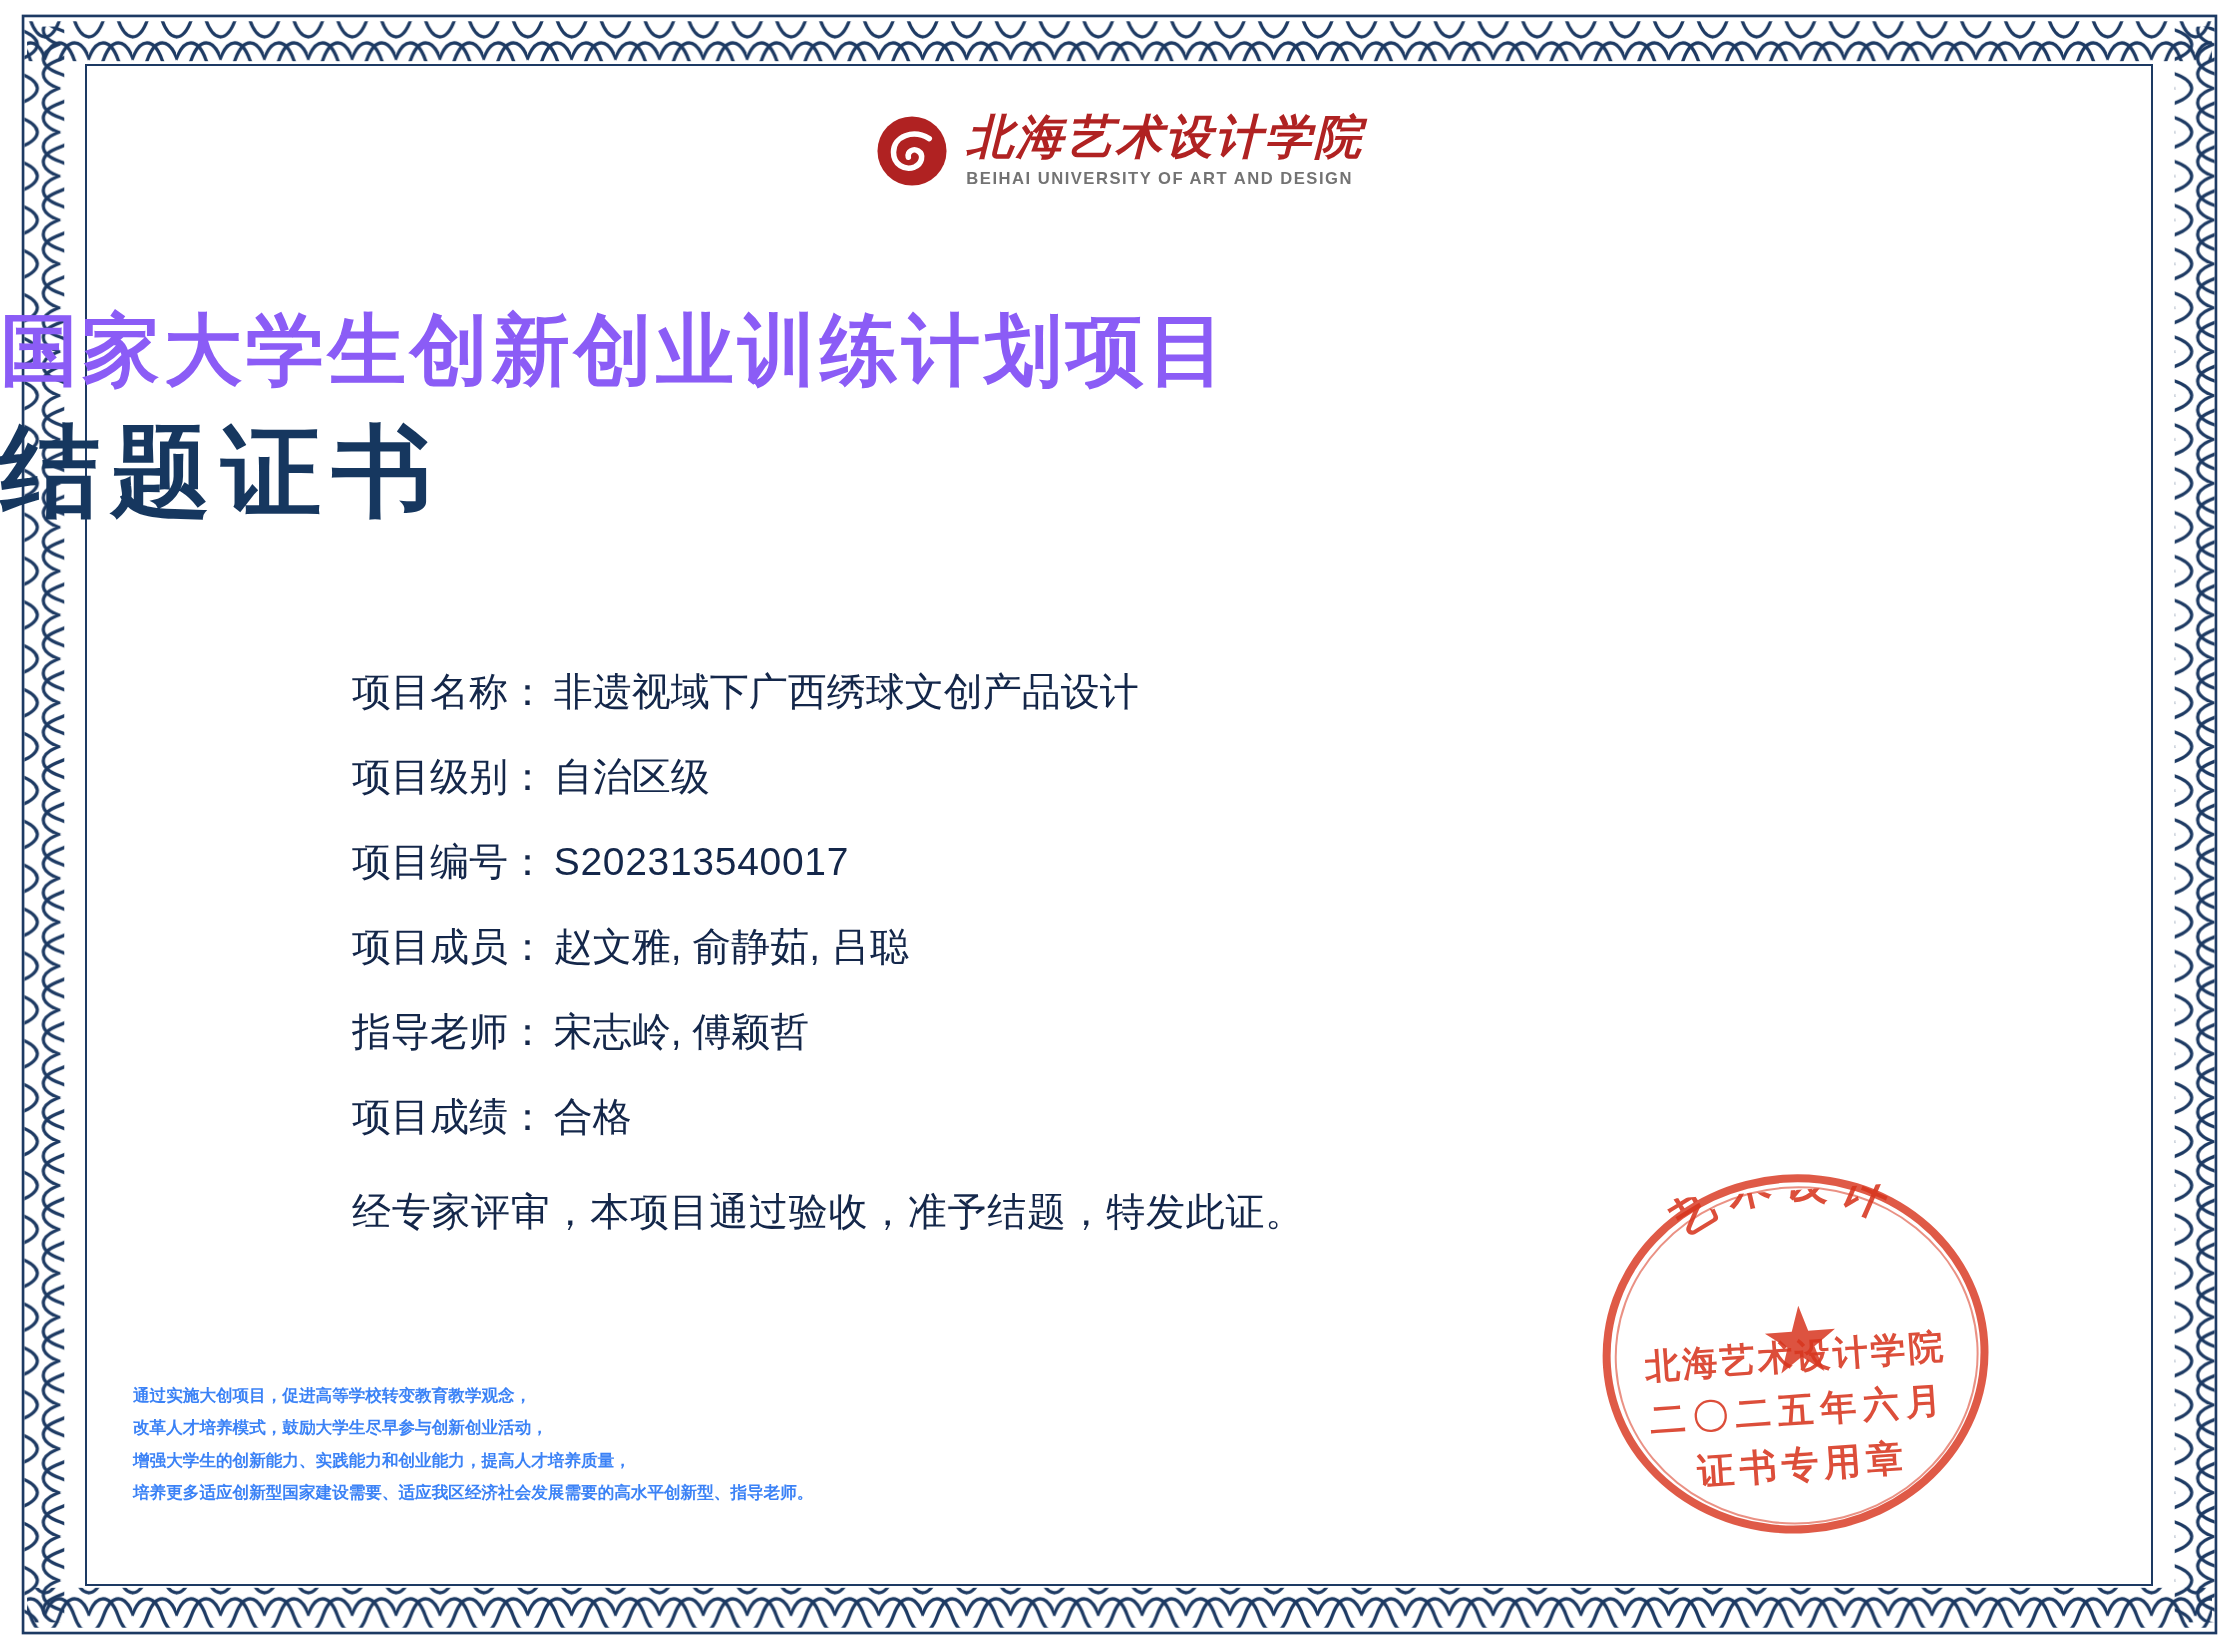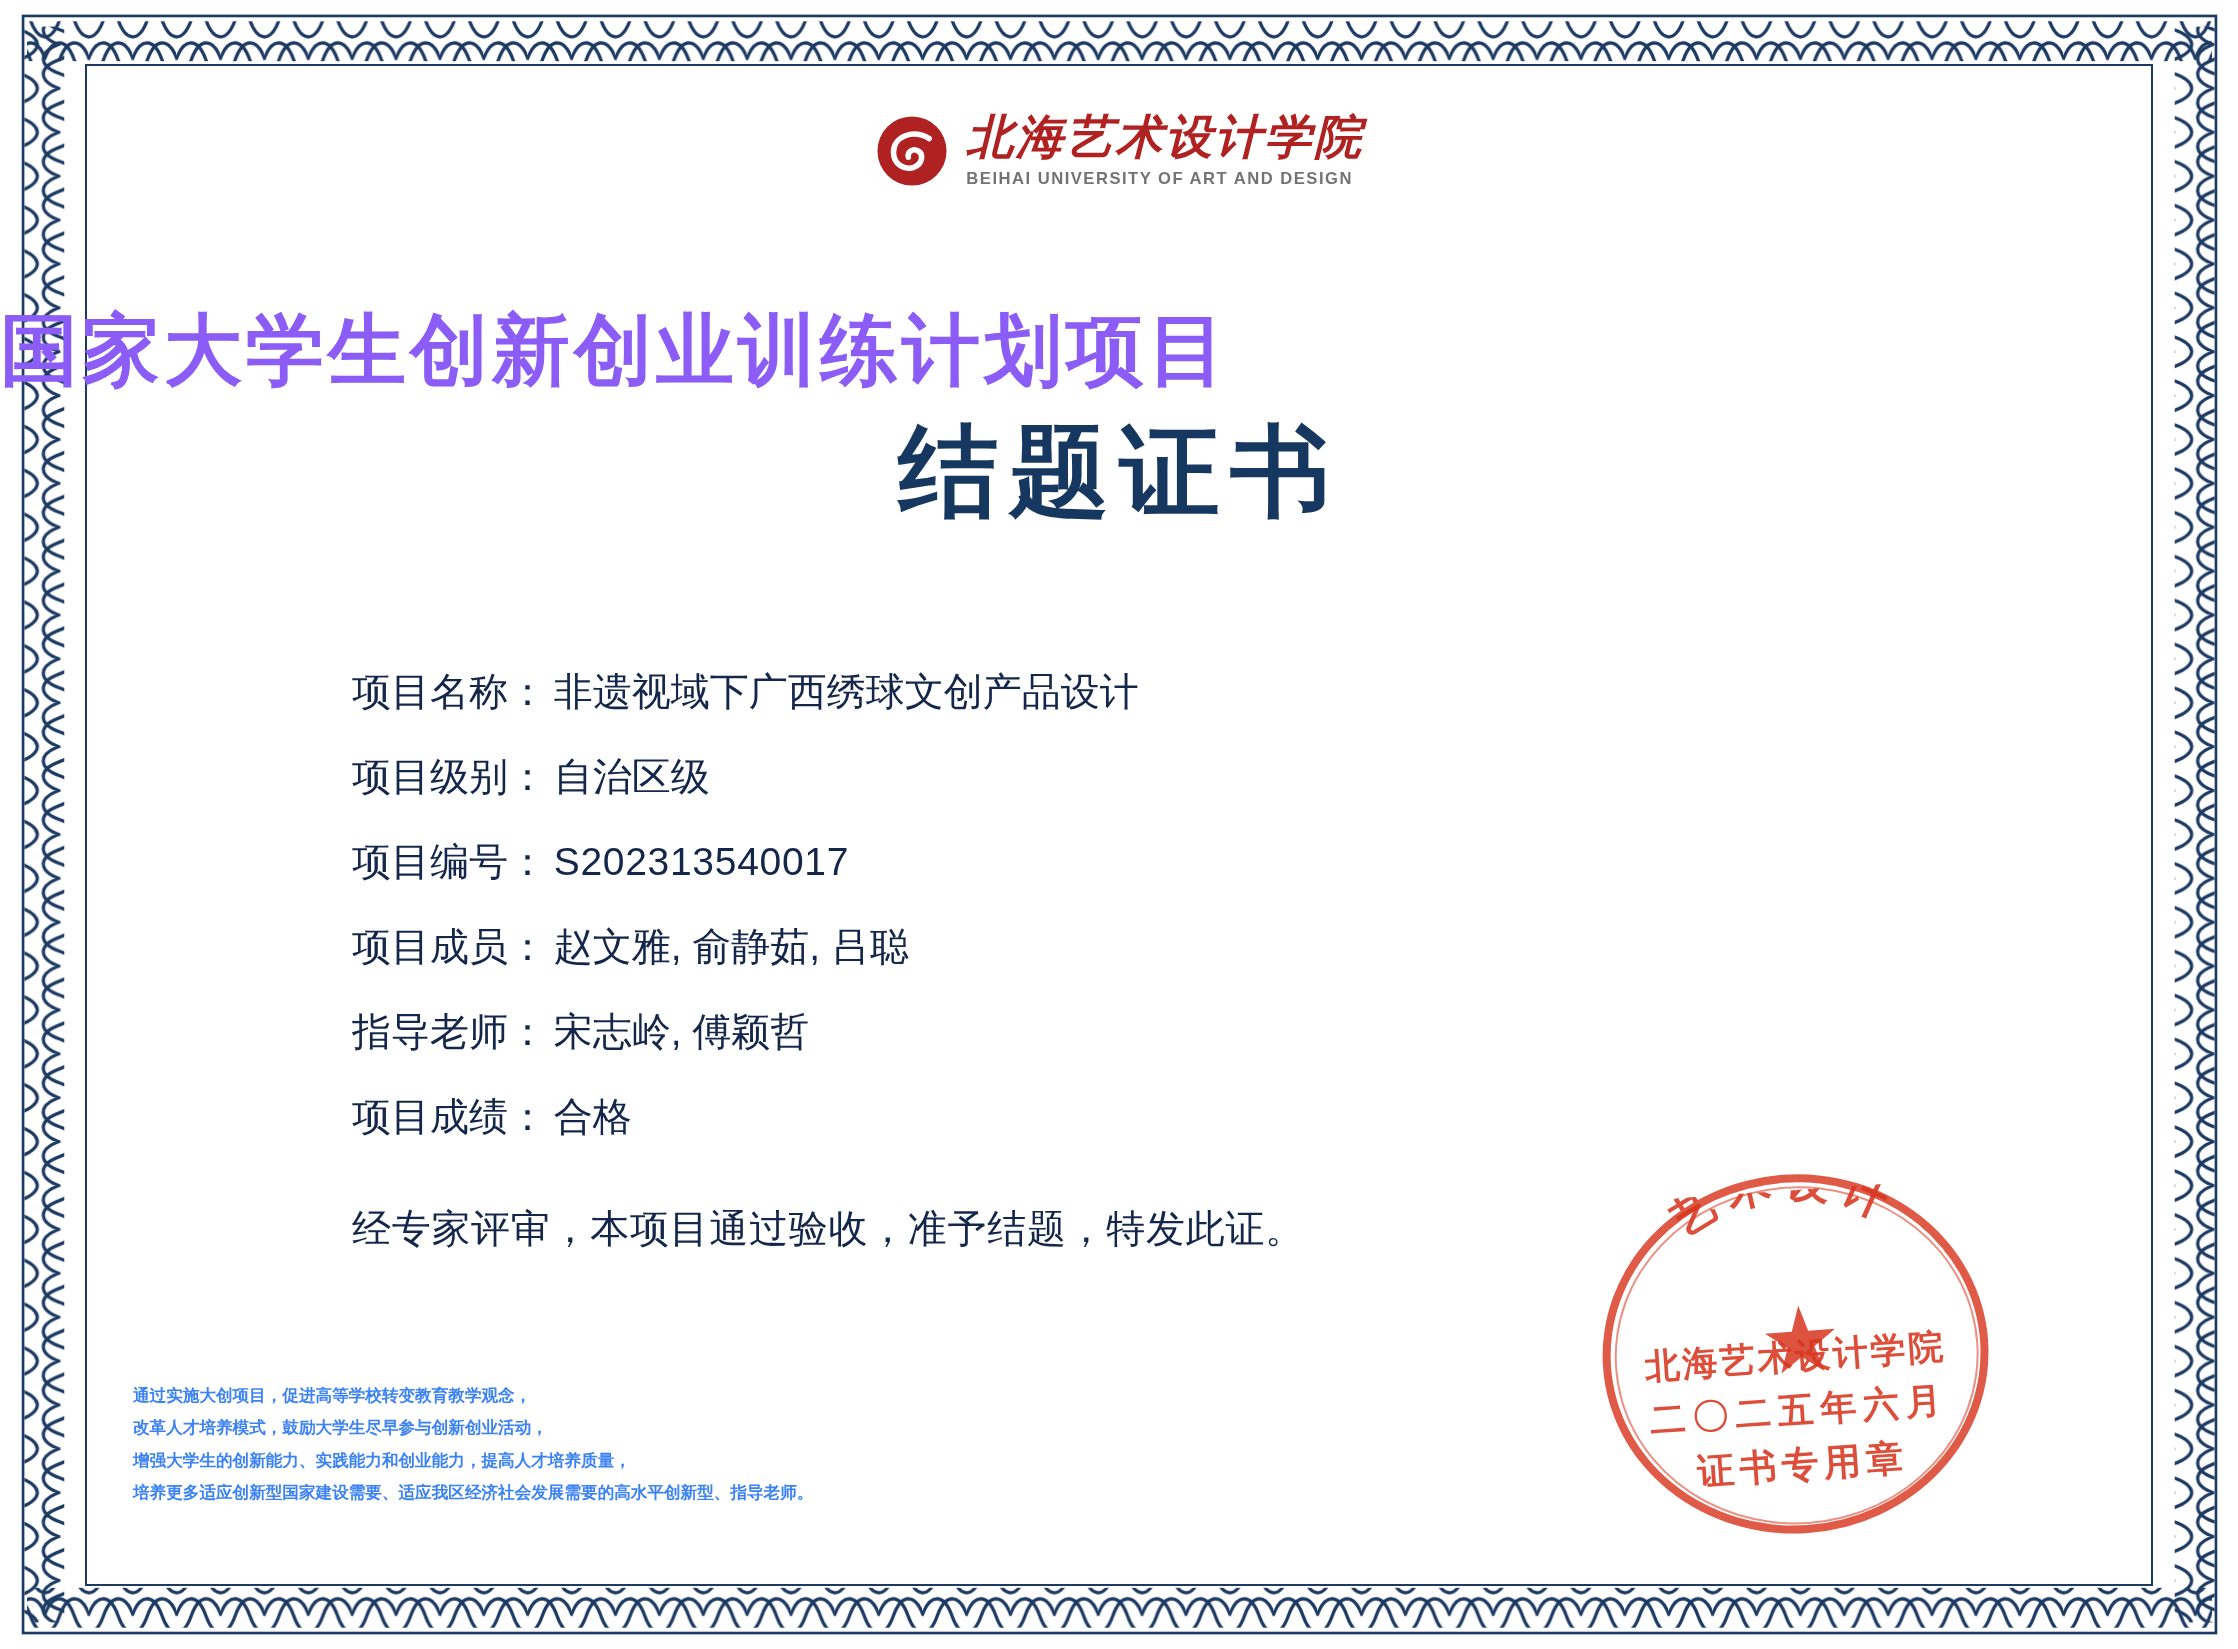--- a/index.html
+++ b/index.html
@@ -92,21 +92,21 @@
     font-weight: bold;
     color: #8b5cf6;
     letter-spacing: 4px;
     font-family: "Liberation Serif", "DejaVu Serif", serif;
   }
   .title-sub {
     position: absolute;
     top: 406px;
     left: 0;
     width: 2239px;
-    text-align: center;
+    text-align: left;
     font-size: 100px;
     font-weight: bold;
     color: #16375f;
     letter-spacing: 10.6px;
     font-family: "Liberation Serif", "DejaVu Serif", serif;
   }
 
   
   .fields {
     position: absolute;
@@ -129,21 +129,21 @@
   .field-value {
     flex: 1 1 auto;
     margin-left: 6.7px;
     white-space: nowrap;
   }
   .field-value.mono {
     font-family: "Liberation Sans", sans-serif;
     letter-spacing: 0.7px;
   }
   .statement {
-    margin-top: 58px;
+    margin-top: 41px;
     font-size: 39px;
     color: #14274a;
     font-family: "Liberation Sans", sans-serif;
     letter-spacing: 0.7px;
   }
 
   
   .footnote {
     position: absolute;
     left: 133px;

